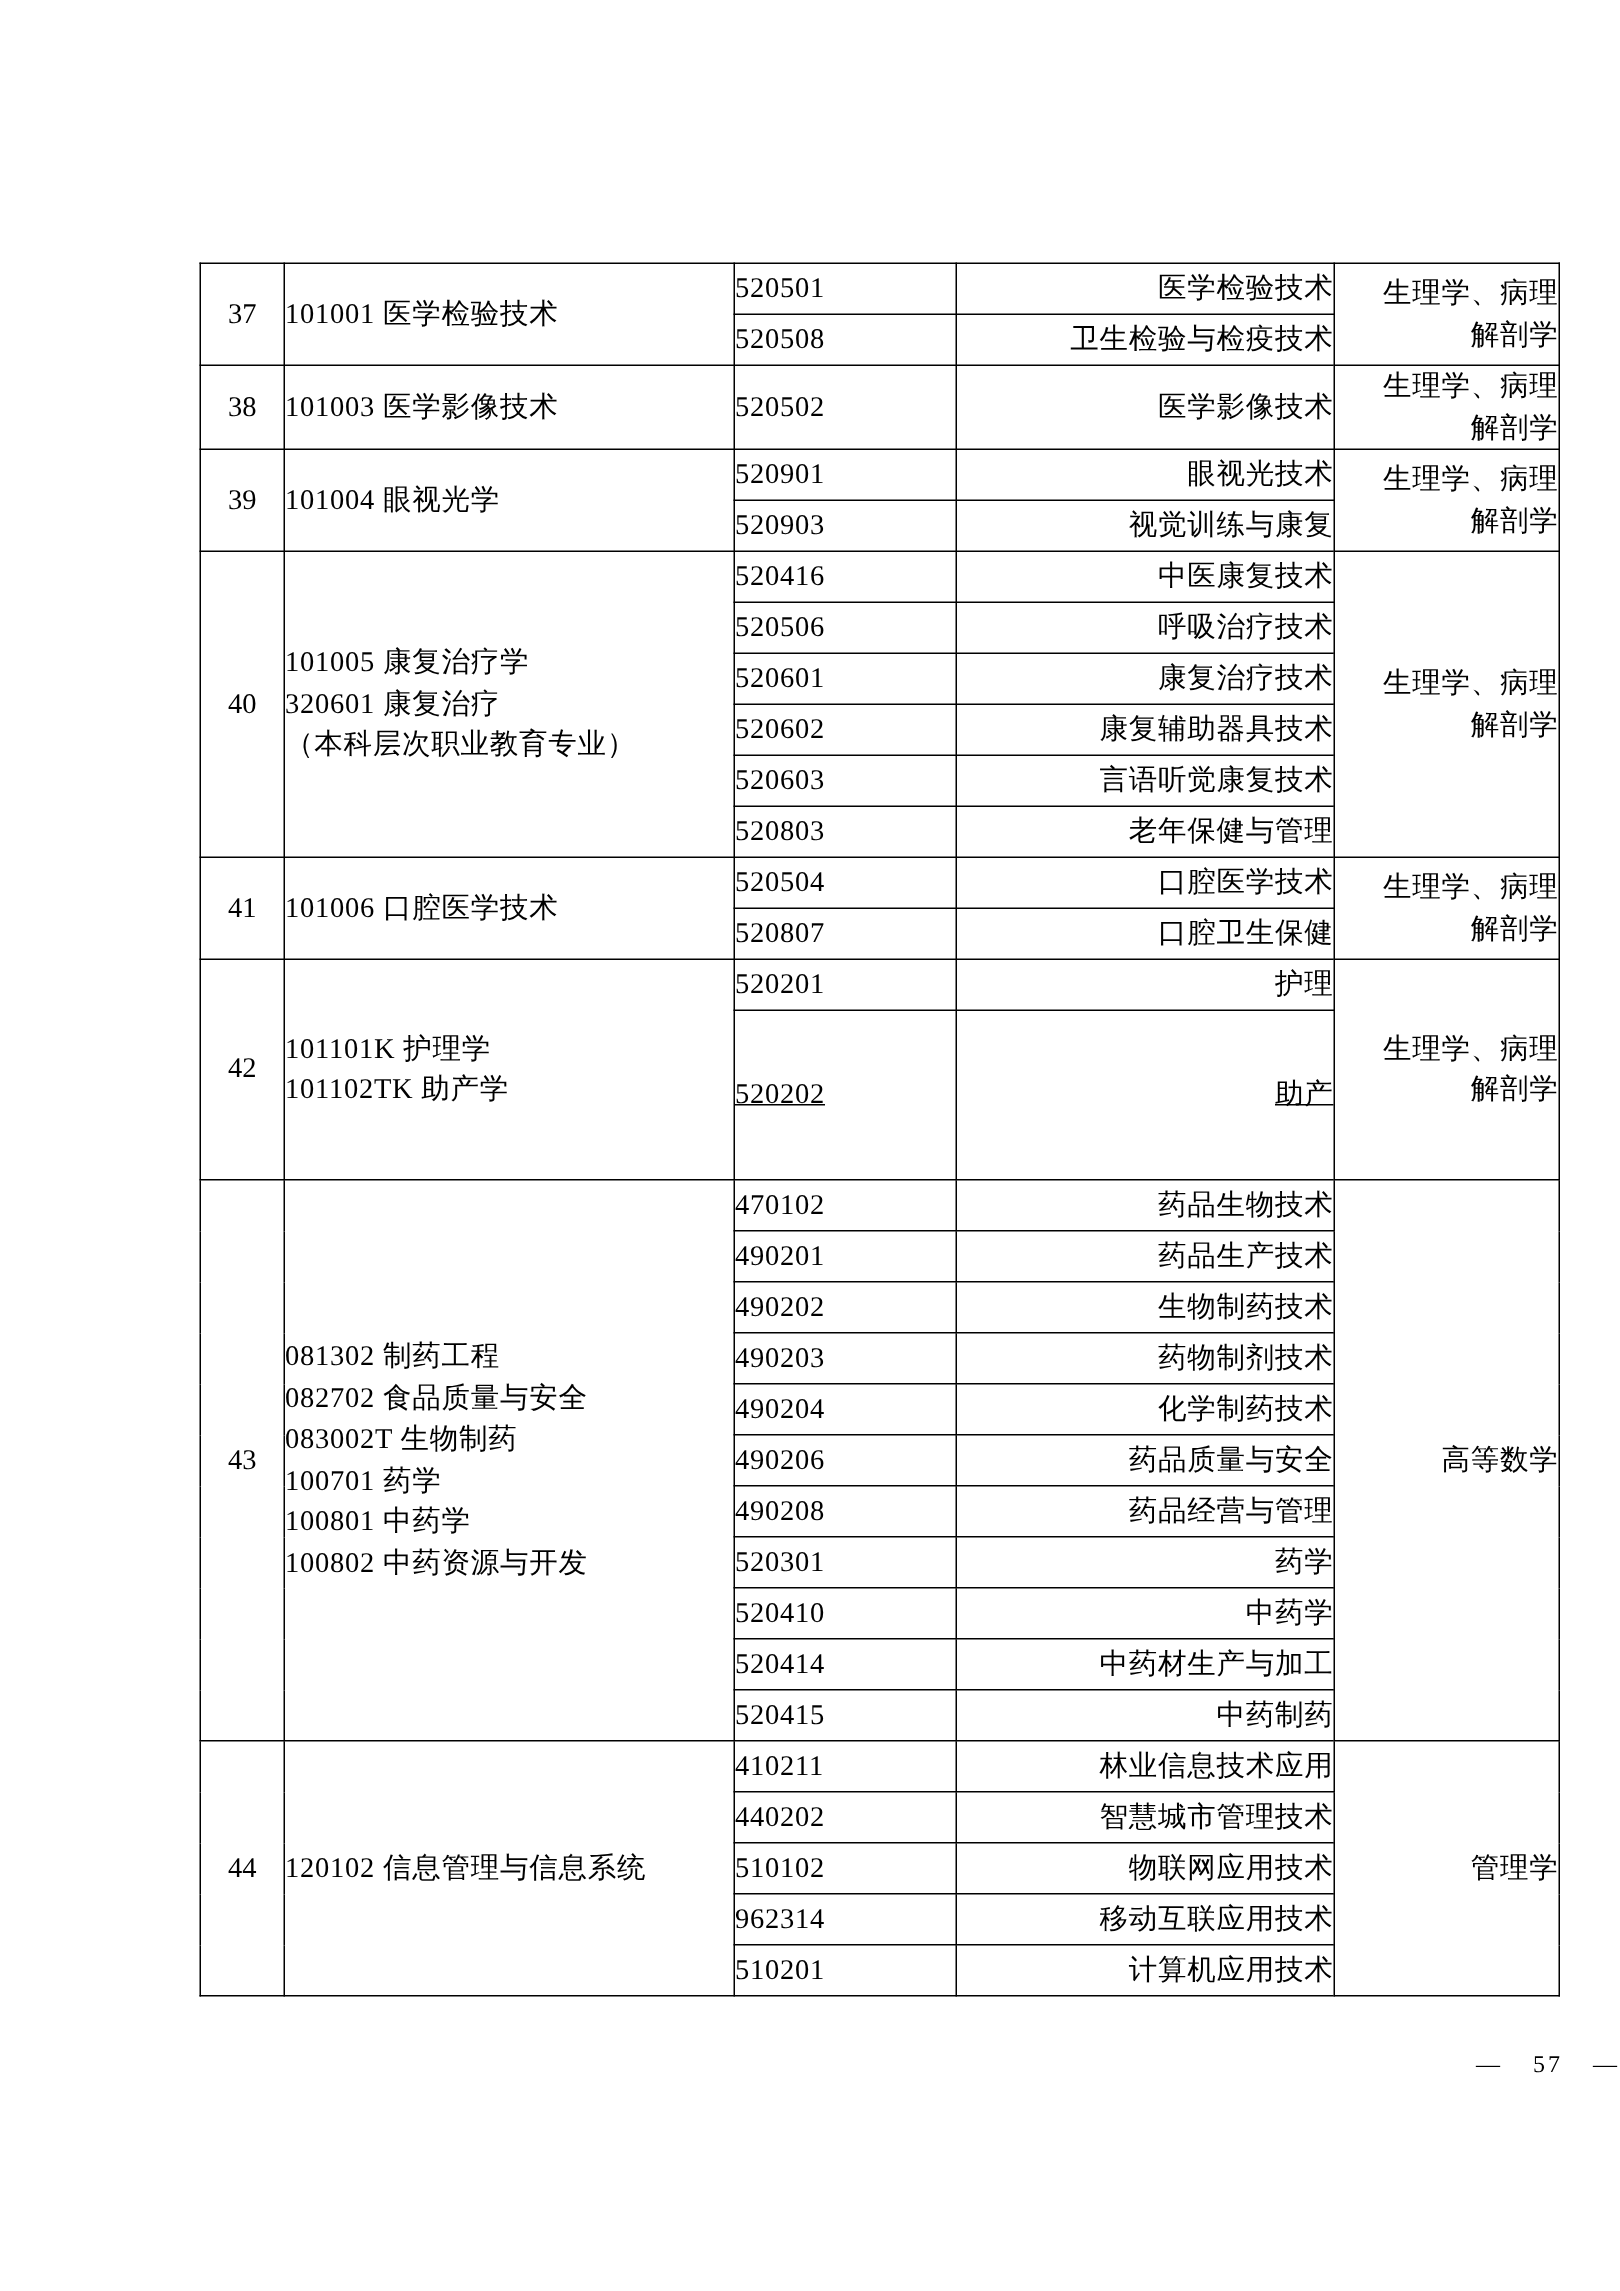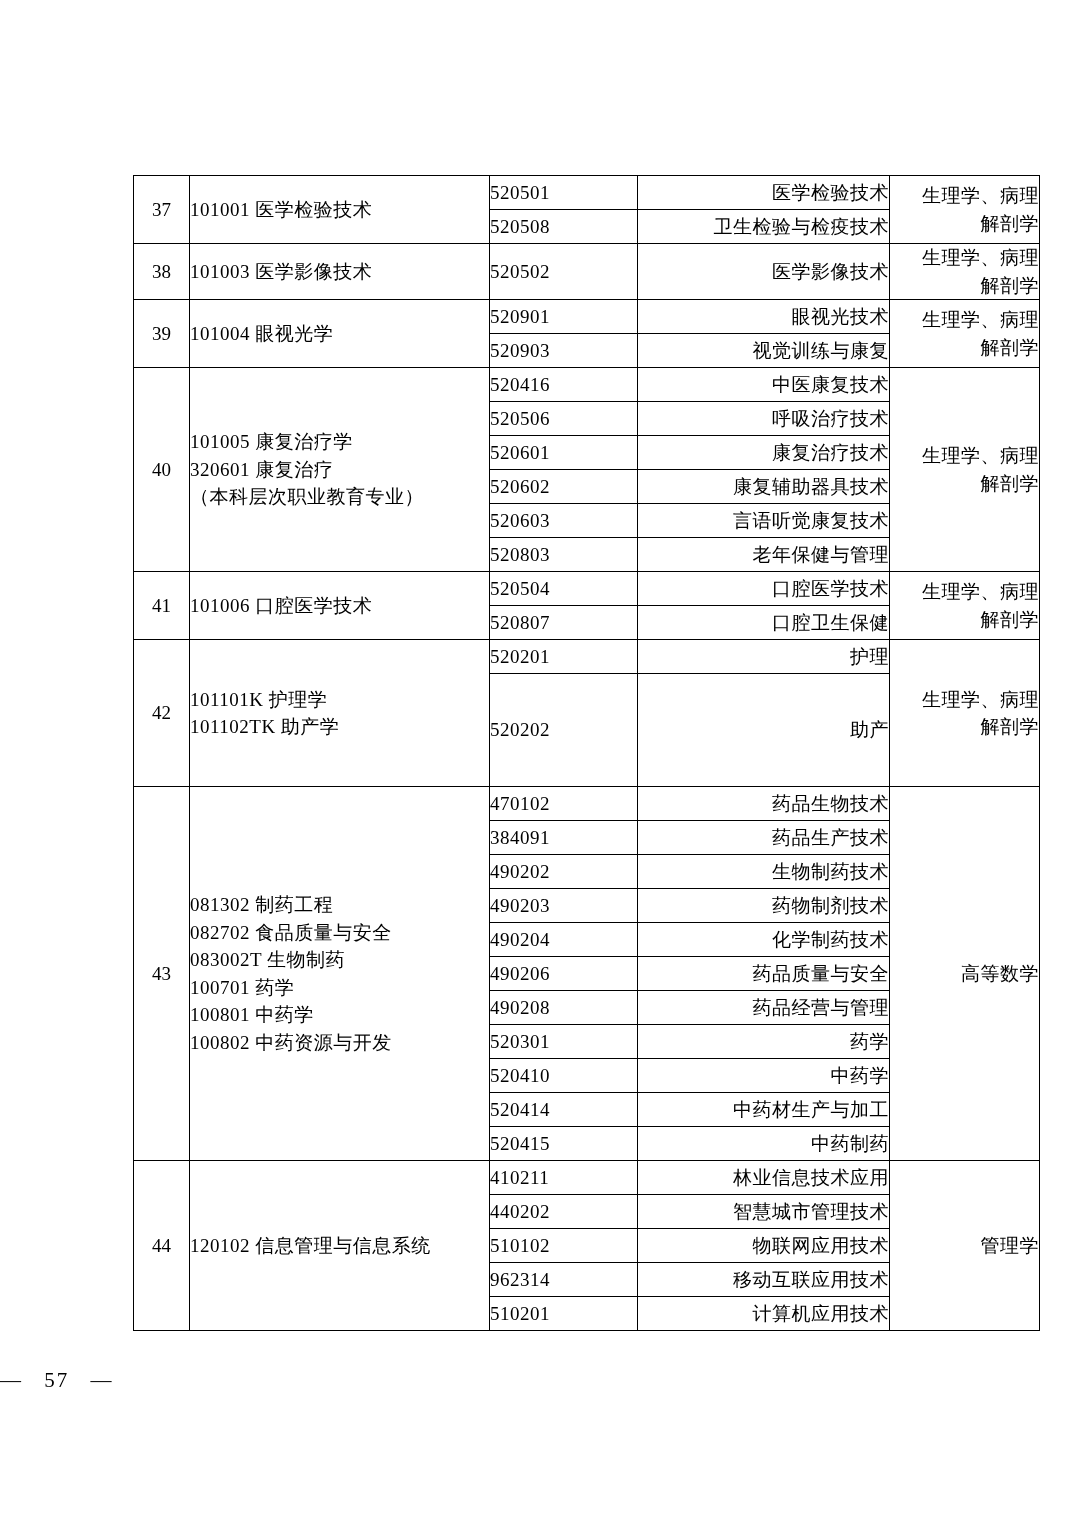--- a/index.html
+++ b/index.html
@@ -66,28 +66,28 @@
     padding-left: 8px;
     text-align: right;
     letter-spacing: 0.5px;
   }
   td.subject {
     text-align: right;
     line-height: 1.5;
     white-space: pre-line;
     letter-spacing: 0.5px;
   }
-  .cell-big { height: 112px; }
+  .cell-big { height: 112px; text-decoration: underline; }
   .footer {
     position: absolute;
     left: 0;
     top: 1368px;
     width: 1080px;
-    text-align: left;
-    font-size: 21px;
+    text-align: right;
+    font-size: 16px;
     letter-spacing: 2px;
   }
   .footer .pagenum {
     display: inline-block;
   }
 </style>
 </head>
 <body>
 
 <div class="page">
@@ -195,21 +195,21 @@
 082702    食品质量与安全
 083002T  生物制药
 100701    药学
 100801    中药学
 100802    中药资源与开发</td>
             <td class="code">470102</td>
             <td class="name">药品生物技术</td>
             <td class="subject" rowspan="11">高等数学</td>
           </tr>
           <tr>
-            <td class="code">384091</td>
+            <td class="code">490201</td>
             <td class="name">药品生产技术</td>
           </tr>
           <tr>
             <td class="code">490202</td>
             <td class="name">生物制药技术</td>
           </tr>
           <tr>
             <td class="code">490203</td>
             <td class="name">药物制剂技术</td>
           </tr>

